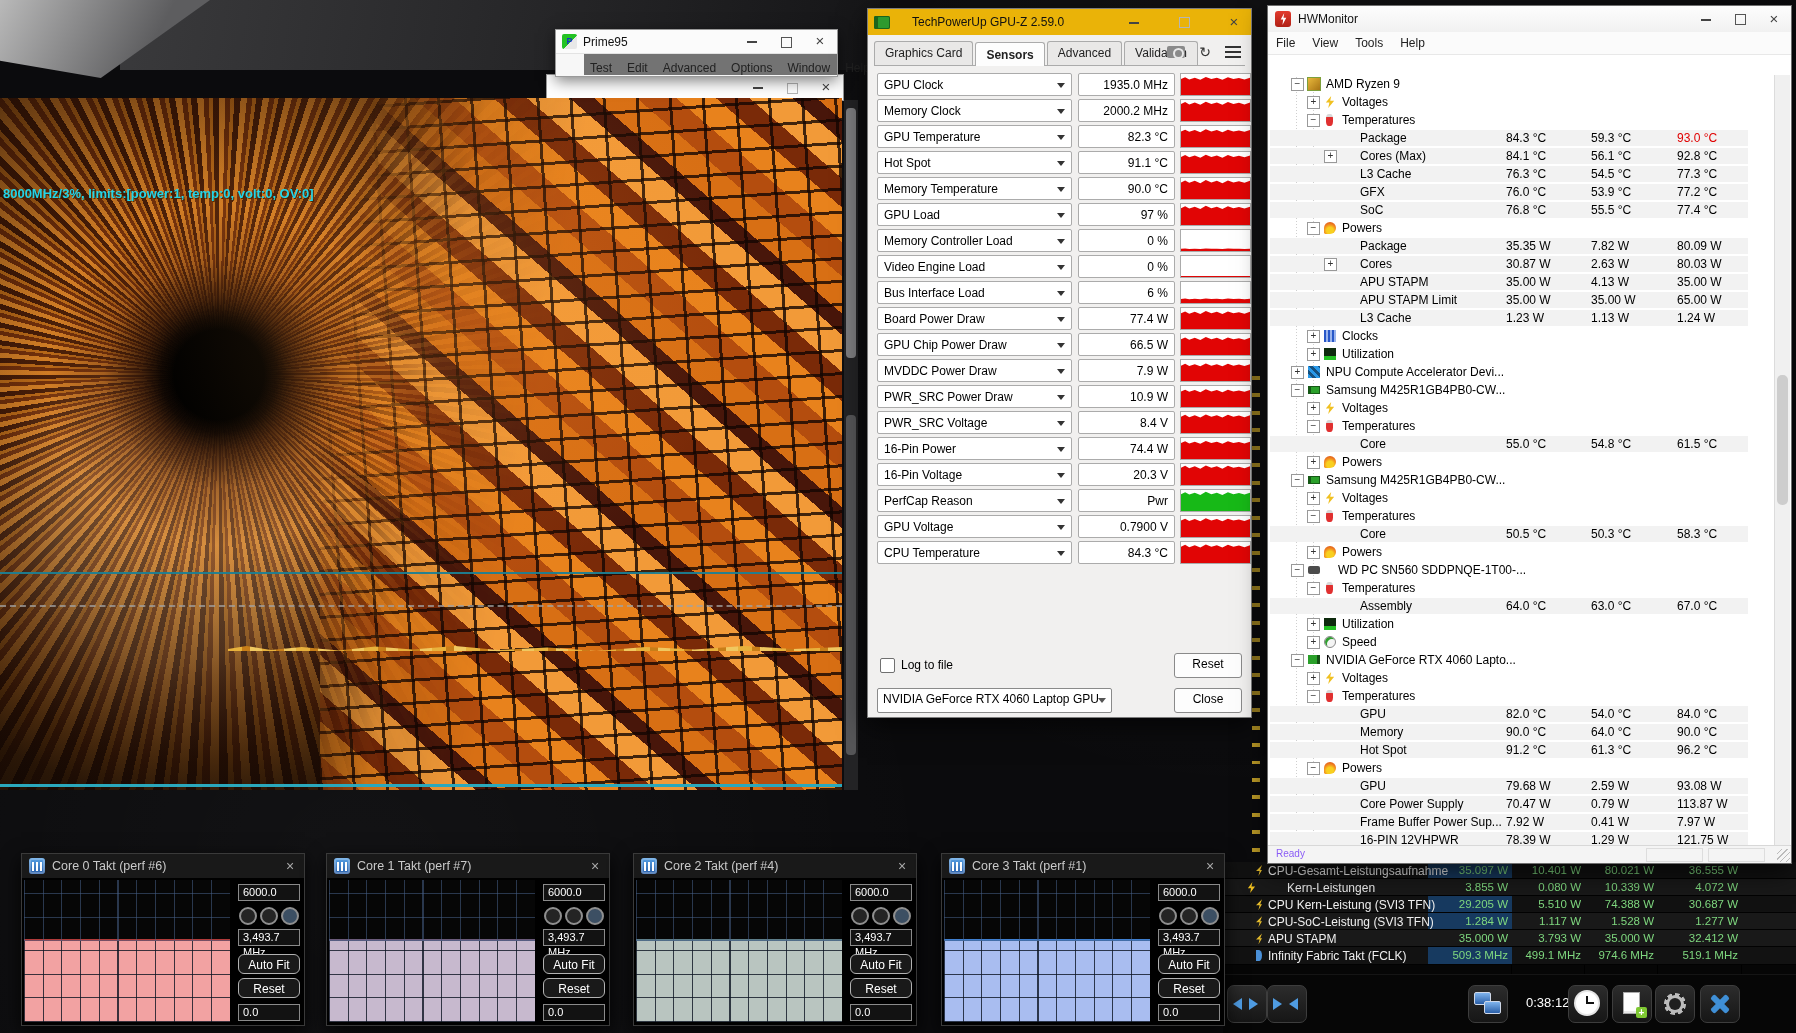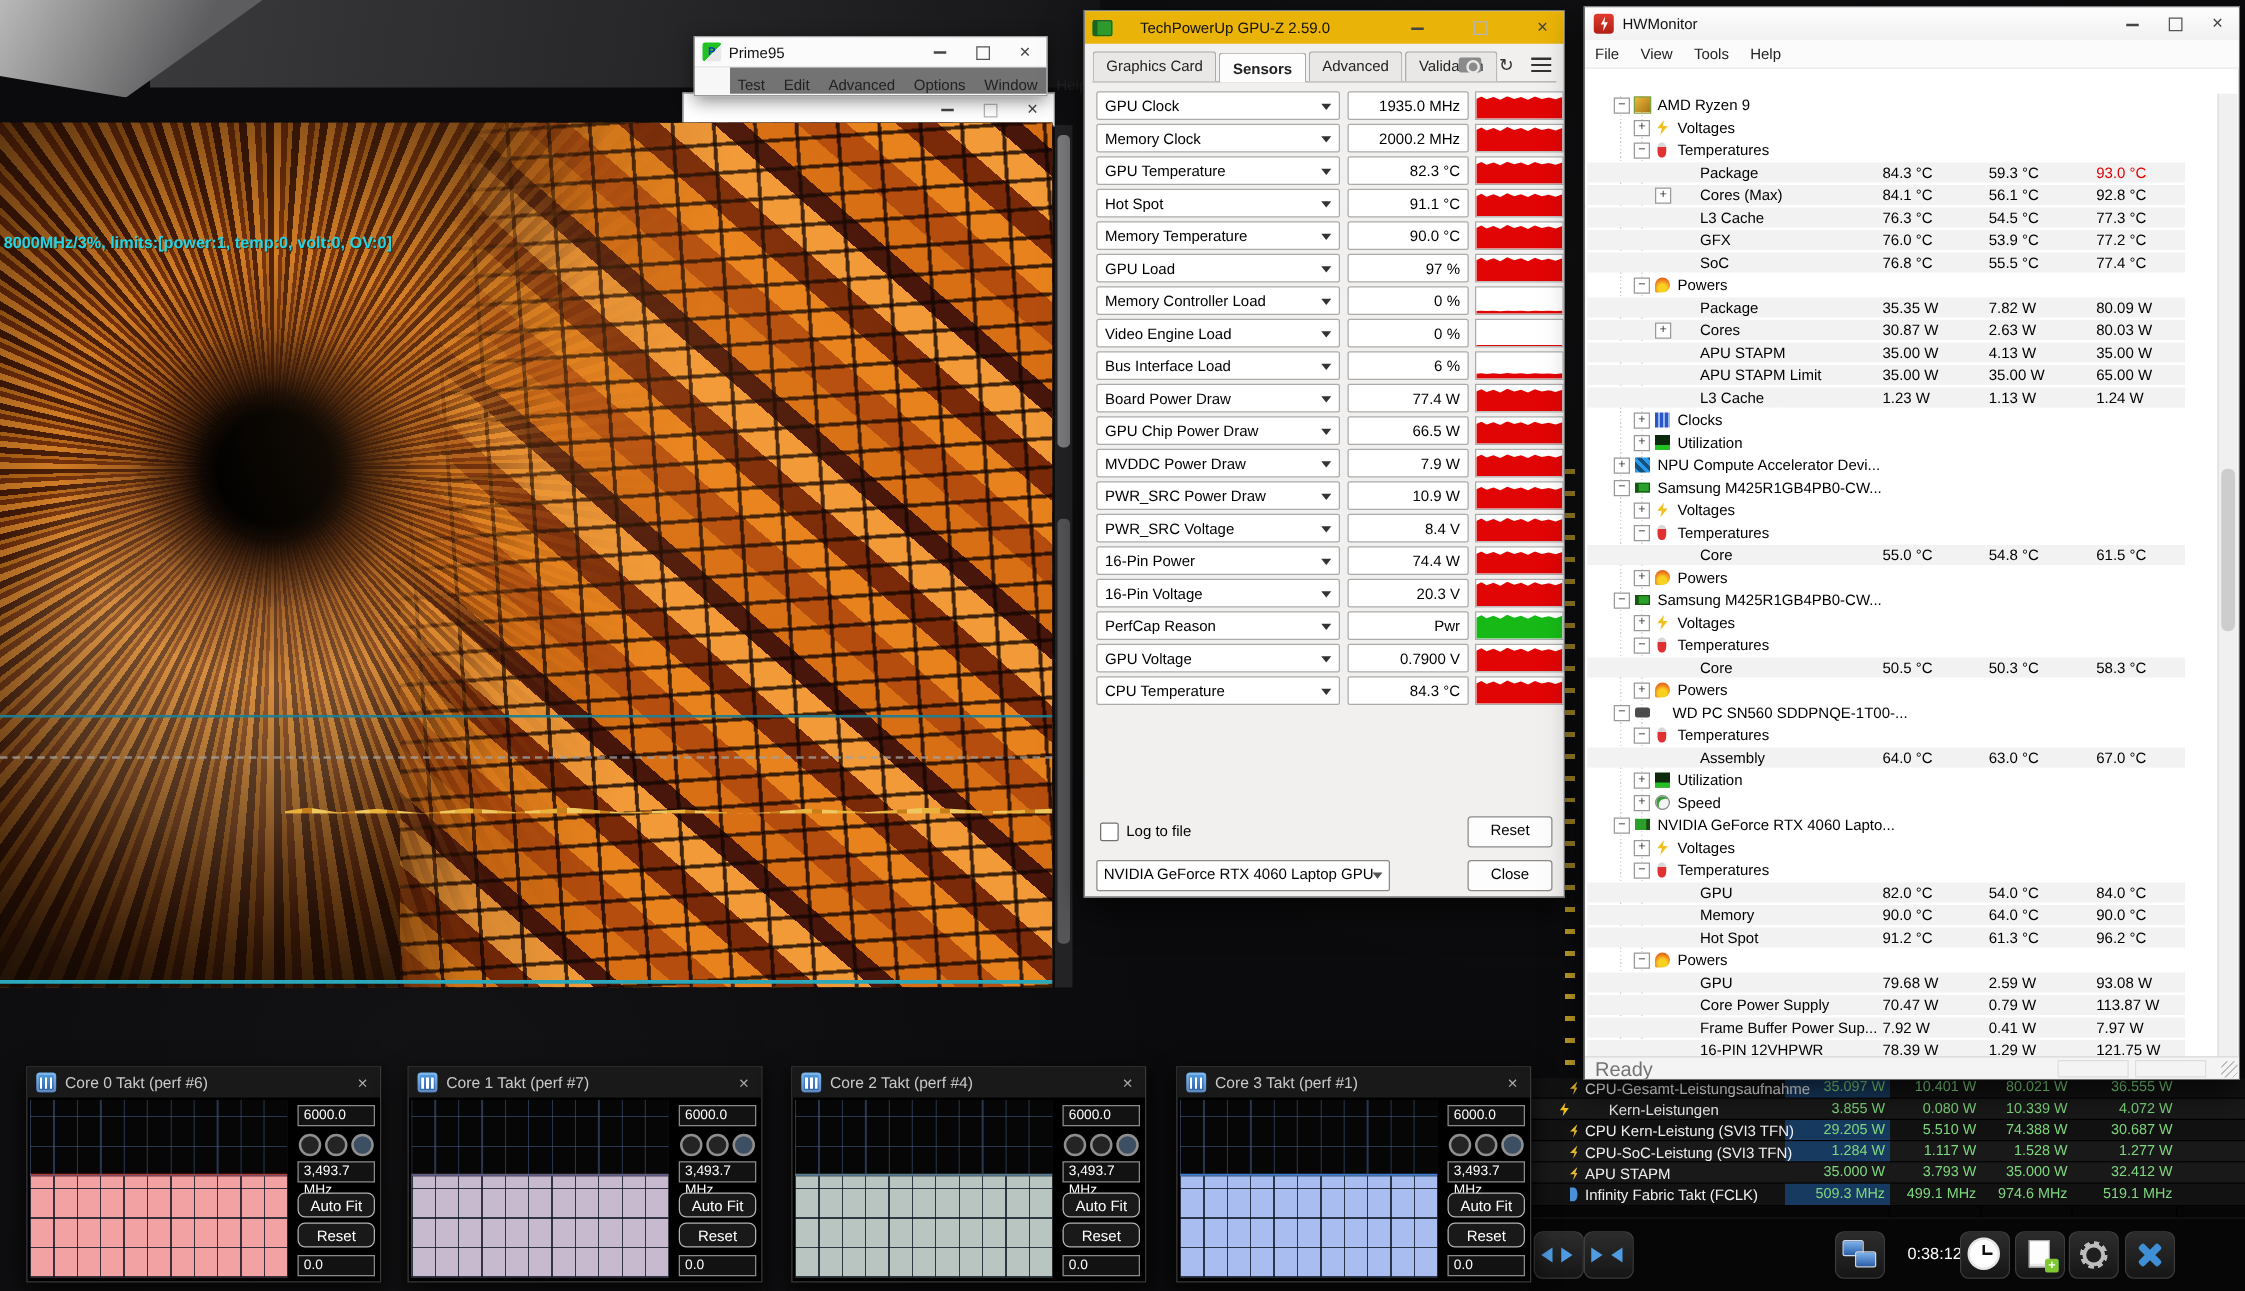--- a/index.html
+++ b/index.html
@@ -133,21 +133,21 @@
   .hmi-clock{background:repeating-linear-gradient(90deg,#2858c8 0 2px,#9ab4ec 2px 4px);}
   .hmi-util{background:#0d2a0d;box-shadow:inset 0 -4px 0 #22c022;}
   .hmi-npu{background:repeating-linear-gradient(45deg,#2898e8 0 3px,#15507e 3px 6px);}
   .hmi-ram{height:8px;top:5px;background:#2aa02a;box-shadow:inset 0 0 0 1px #155815, inset 3px 0 0 #155815;}
   .hmi-disk{height:8px;top:5px;background:#4c4c4c;border-radius:2px;}
   .hmi-gpu{height:9px;top:4px;background:#2aa02a;box-shadow:inset -3px 0 0 #145014;}
   .hmi-speed{background:#f4f4f4;border:1px solid #888;border-radius:50%;box-shadow:inset 2px 2px 0 #30a030;width:10px;height:10px;}
   .hm-scroll{position:absolute;right:1px;top:69px;bottom:17px;width:15px;background:#f0f0f0;border-left:1px solid #dcdcdc;}
   .hm-thumb{position:absolute;left:2px;top:300px;width:11px;height:130px;background:#cdcdcd;border-radius:5px;}
   .hm-status{position:absolute;left:0;right:0;bottom:0;height:17px;background:#f4f4f4;border-top:1px solid #d8d8d8;}
-  .hm-status-text{position:absolute;left:8px;top:2px;font-size:16px;color:#737373;}
+  .hm-status-text{position:absolute;left:8px;top:2px;font-size:10px;color:#8b5cf6;}
   .hm-status-box{position:absolute;top:2px;width:55px;height:12px;border:1px solid #ddd;}
   .hm-grip{position:absolute;right:1px;bottom:1px;width:13px;height:13px;
     background:repeating-linear-gradient(135deg,transparent 0 3px,#bbb 3px 4px);}
 
   
   .hi{position:absolute;left:1223px;top:862px;width:573px;height:171px;z-index:9;background:#060606;}
   .hi-table{position:absolute;left:0;top:0;right:0;height:113px;overflow:hidden;
     background-image:linear-gradient(#000,#000),linear-gradient(#000,#000),linear-gradient(#000,#000),linear-gradient(#000,#000);
     background-size:1px 100%,1px 100%,1px 100%,1px 100%;background-position:288px 0,361px 0,434px 0,518px 0;background-repeat:no-repeat;}
   .hi-row{height:16.1px;position:relative;border-bottom:1px solid #020202;}

